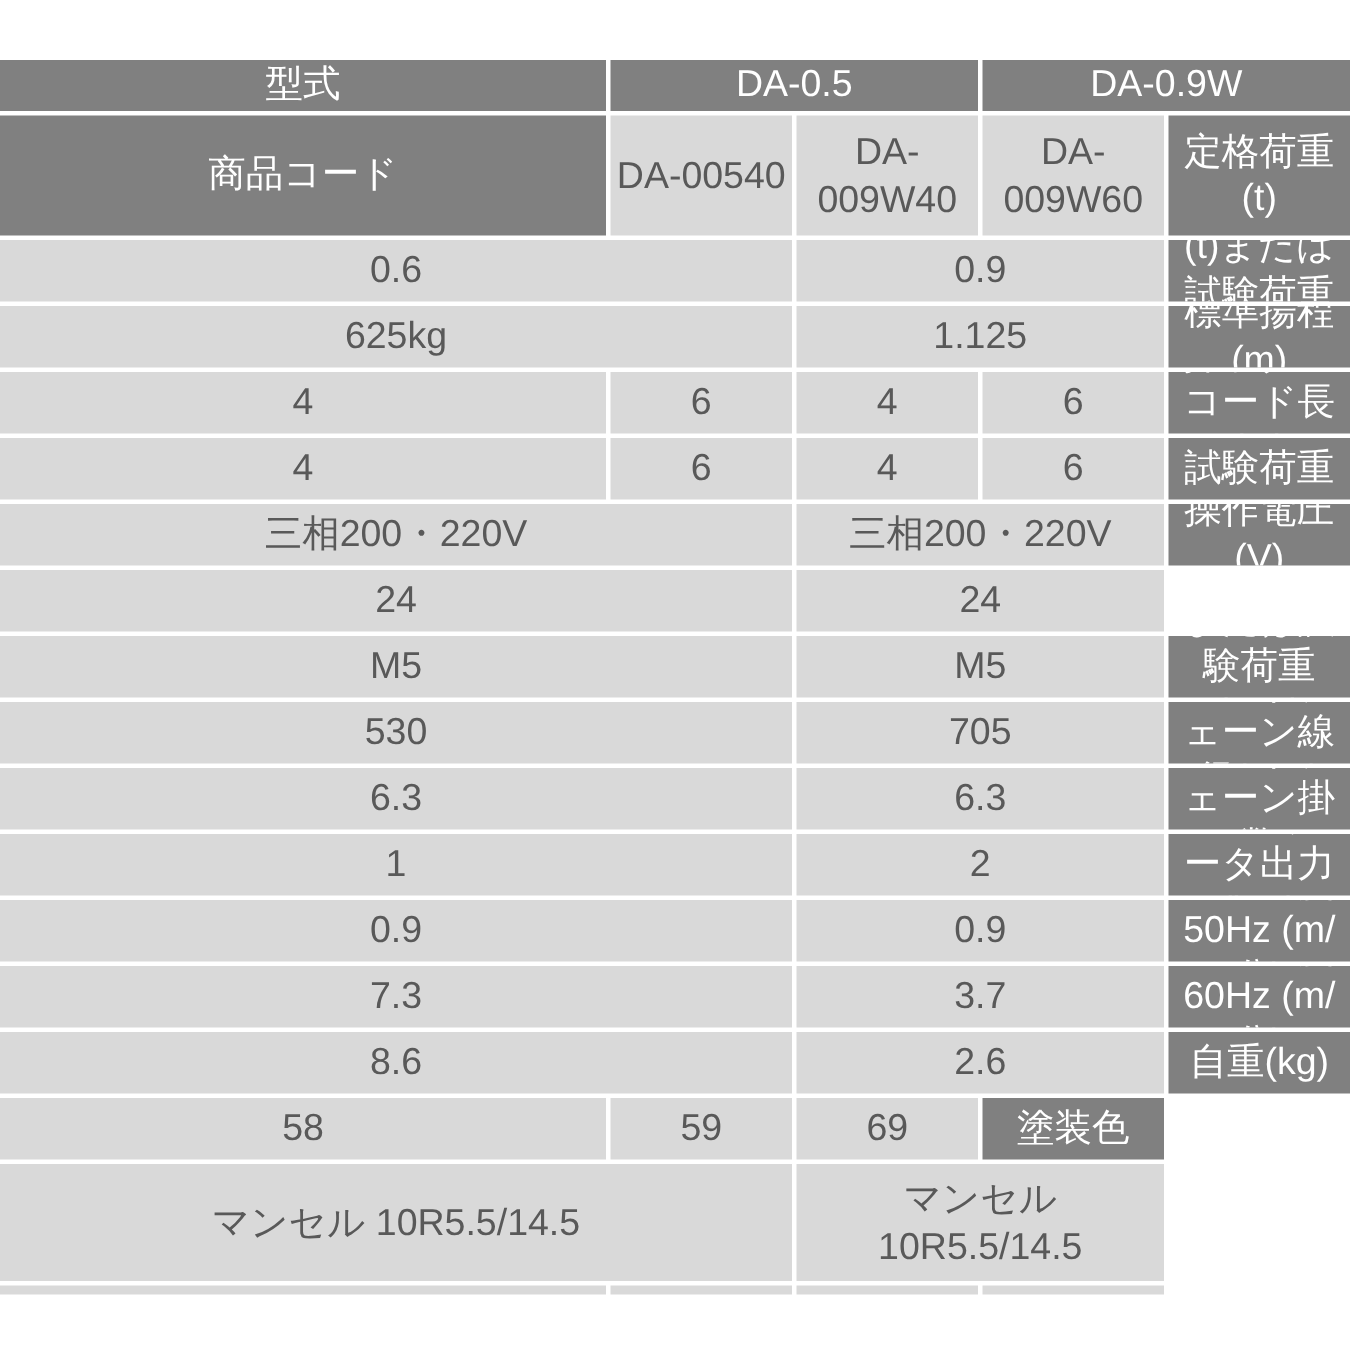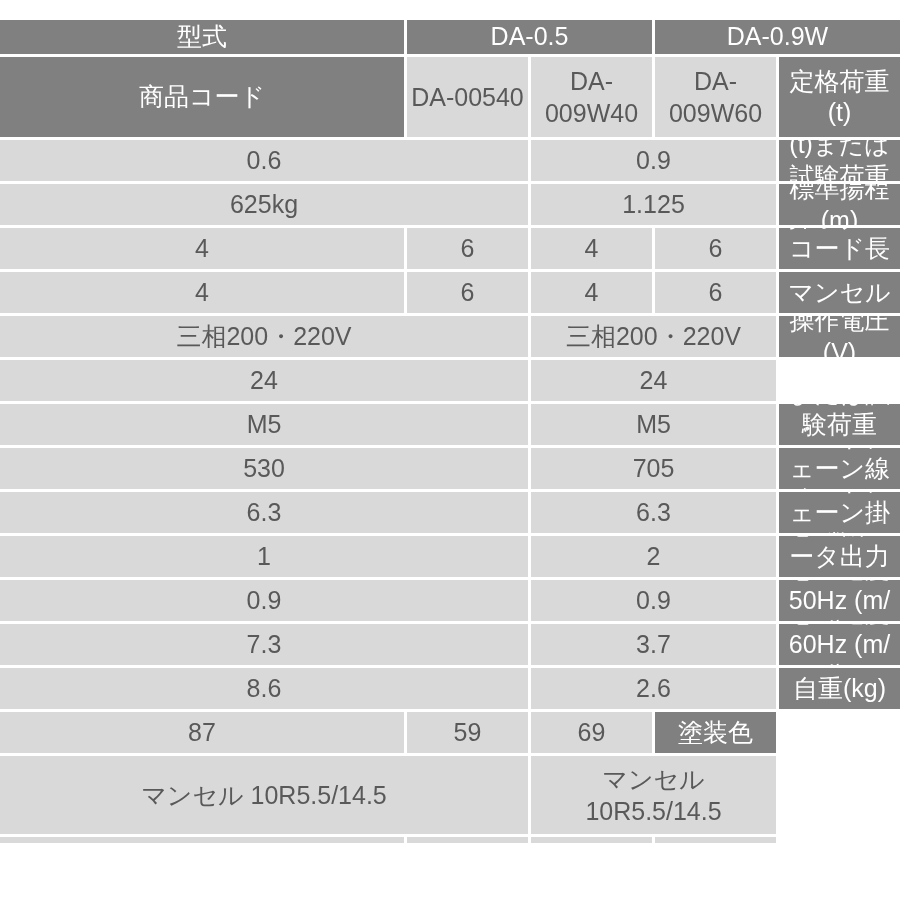--- a/index.html
+++ b/index.html
@@ -12,21 +12,21 @@
     font-family: "Liberation Sans", "DejaVu Sans", sans-serif;
   }
   .page {
     position: relative;
     width: 900px;
     height: 900px;
     background: #ffffff;
   }
   .spec-grid {
     position: absolute;
-    top: 20px;
+    top: 40px;
     left: 0;
     width: 900px;
     display: grid;
     grid-template-columns: 404px 121px 121px 121px 1fr;
     grid-template-rows: 34px 80px repeat(14, 41px) 78px 6px;
     gap: 3px;
     background: transparent;
   }
   .cell {
     display: flex;
@@ -73,21 +73,21 @@
       <div class="cell hcell">標準揚程(m)</div>
       <div class="cell dcell">4</div>
       <div class="cell dcell">6</div>
       <div class="cell dcell">4</div>
       <div class="cell dcell">6</div>
       <div class="cell hcell">押ボタンコード長(m)</div>
       <div class="cell dcell">4</div>
       <div class="cell dcell">6</div>
       <div class="cell dcell">4</div>
       <div class="cell dcell">6</div>
-      <div class="cell hcell">マンセル</div>
+      <div class="cell hcell">試験荷重</div>
       <div class="cell dcell span2">三相200・220V</div>
       <div class="cell dcell span2">三相200・220V</div>
       <div class="cell hcell">操作電圧(V)</div>
       <div class="cell dcell span2">24</div>
       <div class="cell dcell span2">24</div>
       <div class="cell dcell span2">M5</div>
       <div class="cell dcell span2">M5</div>
       <div class="cell hcell">または試験荷重(mm)</div>
       <div class="cell dcell span2">530</div>
       <div class="cell dcell span2">705</div>
@@ -100,21 +100,21 @@
       <div class="cell hcell">巻上機モータ出力(kW)</div>
       <div class="cell dcell span2">0.9</div>
       <div class="cell dcell span2">0.9</div>
       <div class="cell hcell">巻上速度 50Hz (m/分)</div>
       <div class="cell dcell span2">7.3</div>
       <div class="cell dcell span2">3.7</div>
       <div class="cell hcell">巻上速度 60Hz (m/分)</div>
       <div class="cell dcell span2">8.6</div>
       <div class="cell dcell span2">2.6</div>
       <div class="cell hcell">自重(kg)</div>
-      <div class="cell dcell">87</div>
+      <div class="cell dcell">58</div>
       <div class="cell dcell">59</div>
       <div class="cell dcell">69</div>
       <div class="cell hcell">塗装色</div>
       <div class="cell dcell span2">マンセル 10R5.5/14.5</div>
       <div class="cell dcell span2">マンセル 10R5.5/14.5</div>
       <div class="cell blank"></div>
       <div class="cell dcell sliver"></div>
       <div class="cell dcell sliver"></div>
       <div class="cell dcell sliver"></div>
       <div class="cell dcell sliver"></div>

